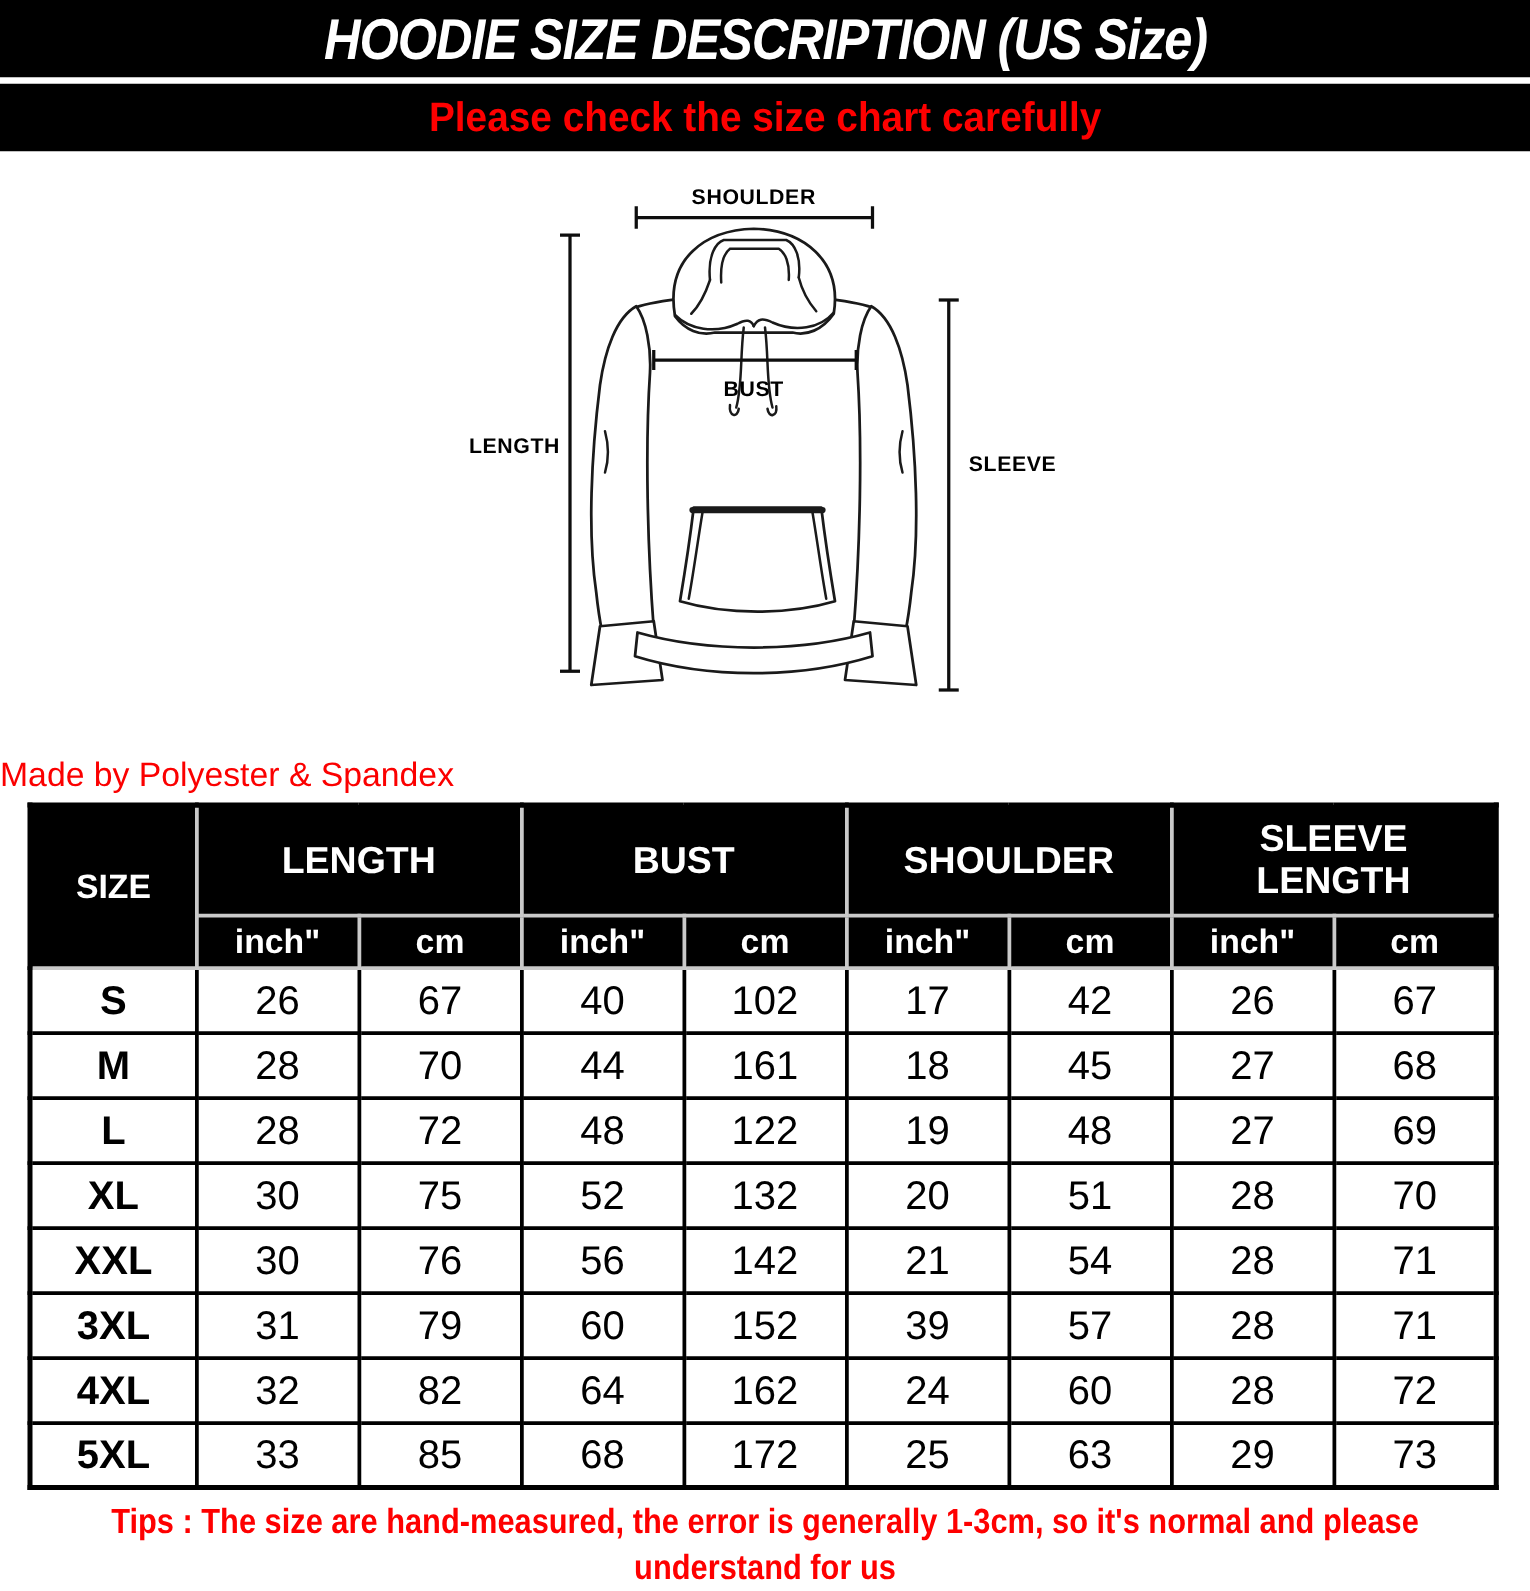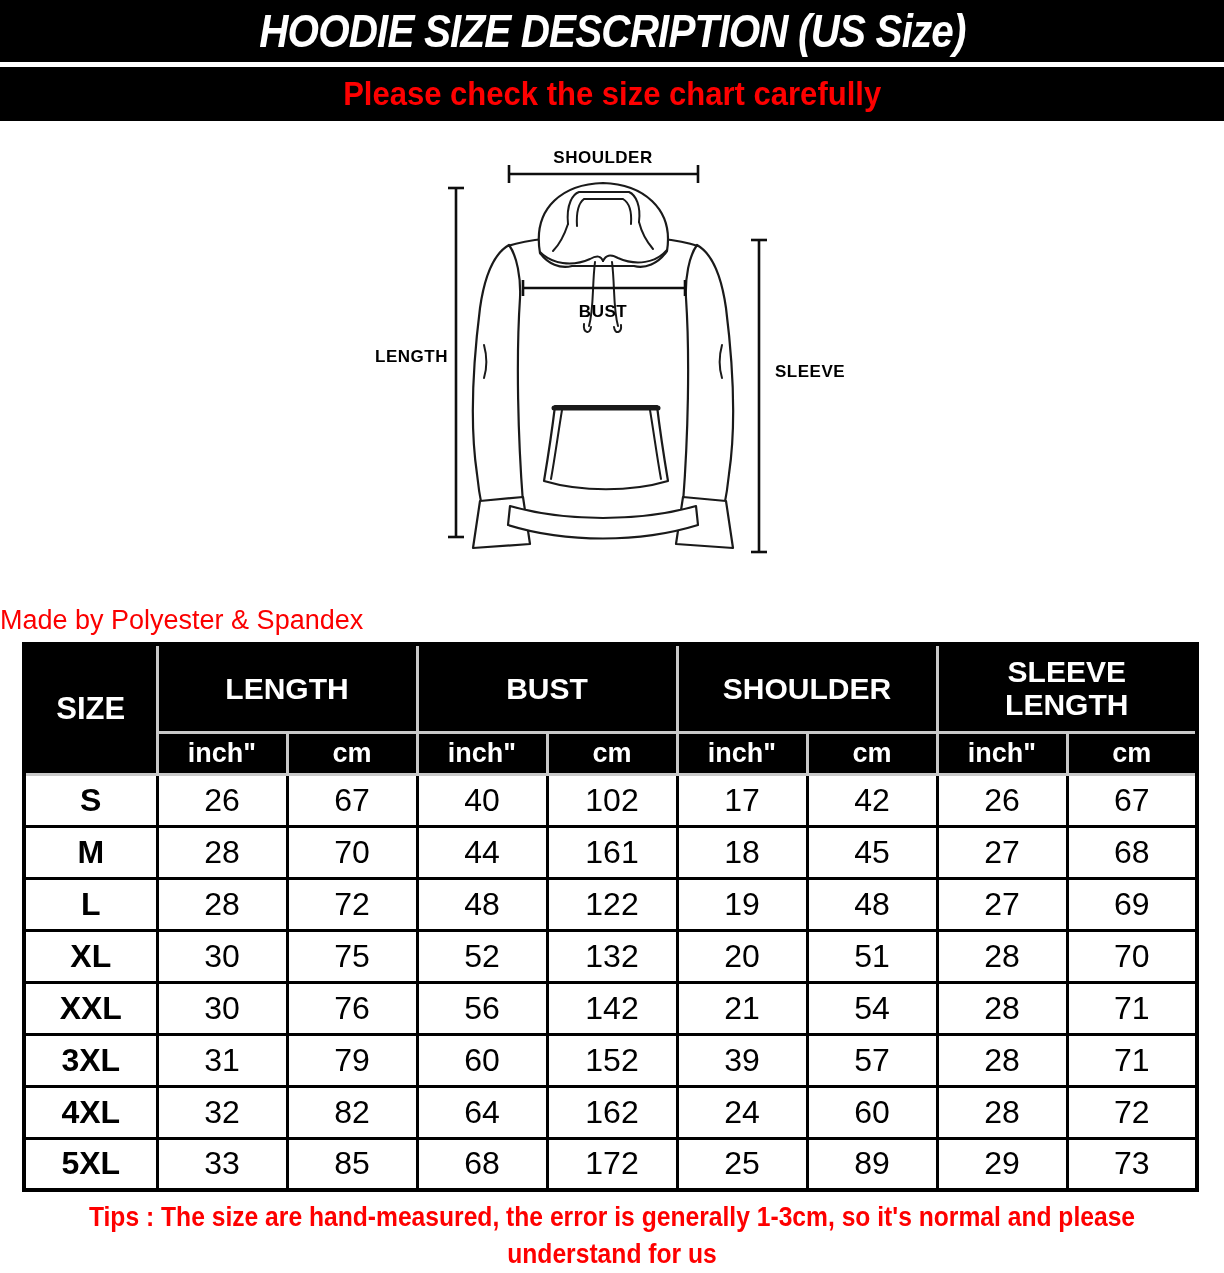--- a/index.html
+++ b/index.html
@@ -23,21 +23,21 @@
   .caption{position:absolute;left:0;top:581px;width:1028px;text-align:left;
            color:#fb0000;font-size:27px;font-weight:400;line-height:30px;margin-top:24px;}
 
   
   table.sizes{position:absolute;left:22px;top:642px;width:1177px;border-collapse:collapse;
               table-layout:fixed;border:4px solid #000;}
   table.sizes th{background:#000;color:#fff;border:3px solid #c9c9c9;padding:0;text-align:center;}
   table.sizes td{background:#fff;border:3px solid #000;padding:0;text-align:center;
                  font-size:32px;color:#000;}
   tr.grow{height:88px;} tr.urow{height:42px;} tbody tr{height:52px;}
-  th.corner{font-size:31px;}
+  th.corner{font-size:27px;}
   th.group{font-size:30px;line-height:33px;}
   th.group .wrap2{display:inline-block;max-width:160px;}
   th.unit{font-size:27px;}
   td.size{font-weight:700;font-size:30px;}
   td.in{color:#fe0000;}
 
   
   .tips{position:absolute;left:0;top:1198px;width:1224px;text-align:center;color:#fe0000;
         font-size:28px;font-weight:700;line-height:37px;transform:scaleX(.88);}
 </style>
@@ -223,21 +223,21 @@
         <td class="in">28</td>
         <td class="cm">72</td>
       </tr>
       <tr>
         <td class="size">5XL</td>
         <td class="in">33</td>
         <td class="cm">85</td>
         <td class="in">68</td>
         <td class="cm">172</td>
         <td class="in">25</td>
-        <td class="cm">89</td>
+        <td class="cm">63</td>
         <td class="in">29</td>
         <td class="cm">73</td>
       </tr>
     </tbody>
   </table>
 
   <div class="tips">
     <div>Tips : The size are hand-measured, the error is generally 1-3cm, so it's normal and please</div>
     <div>understand for us</div>
   </div>

